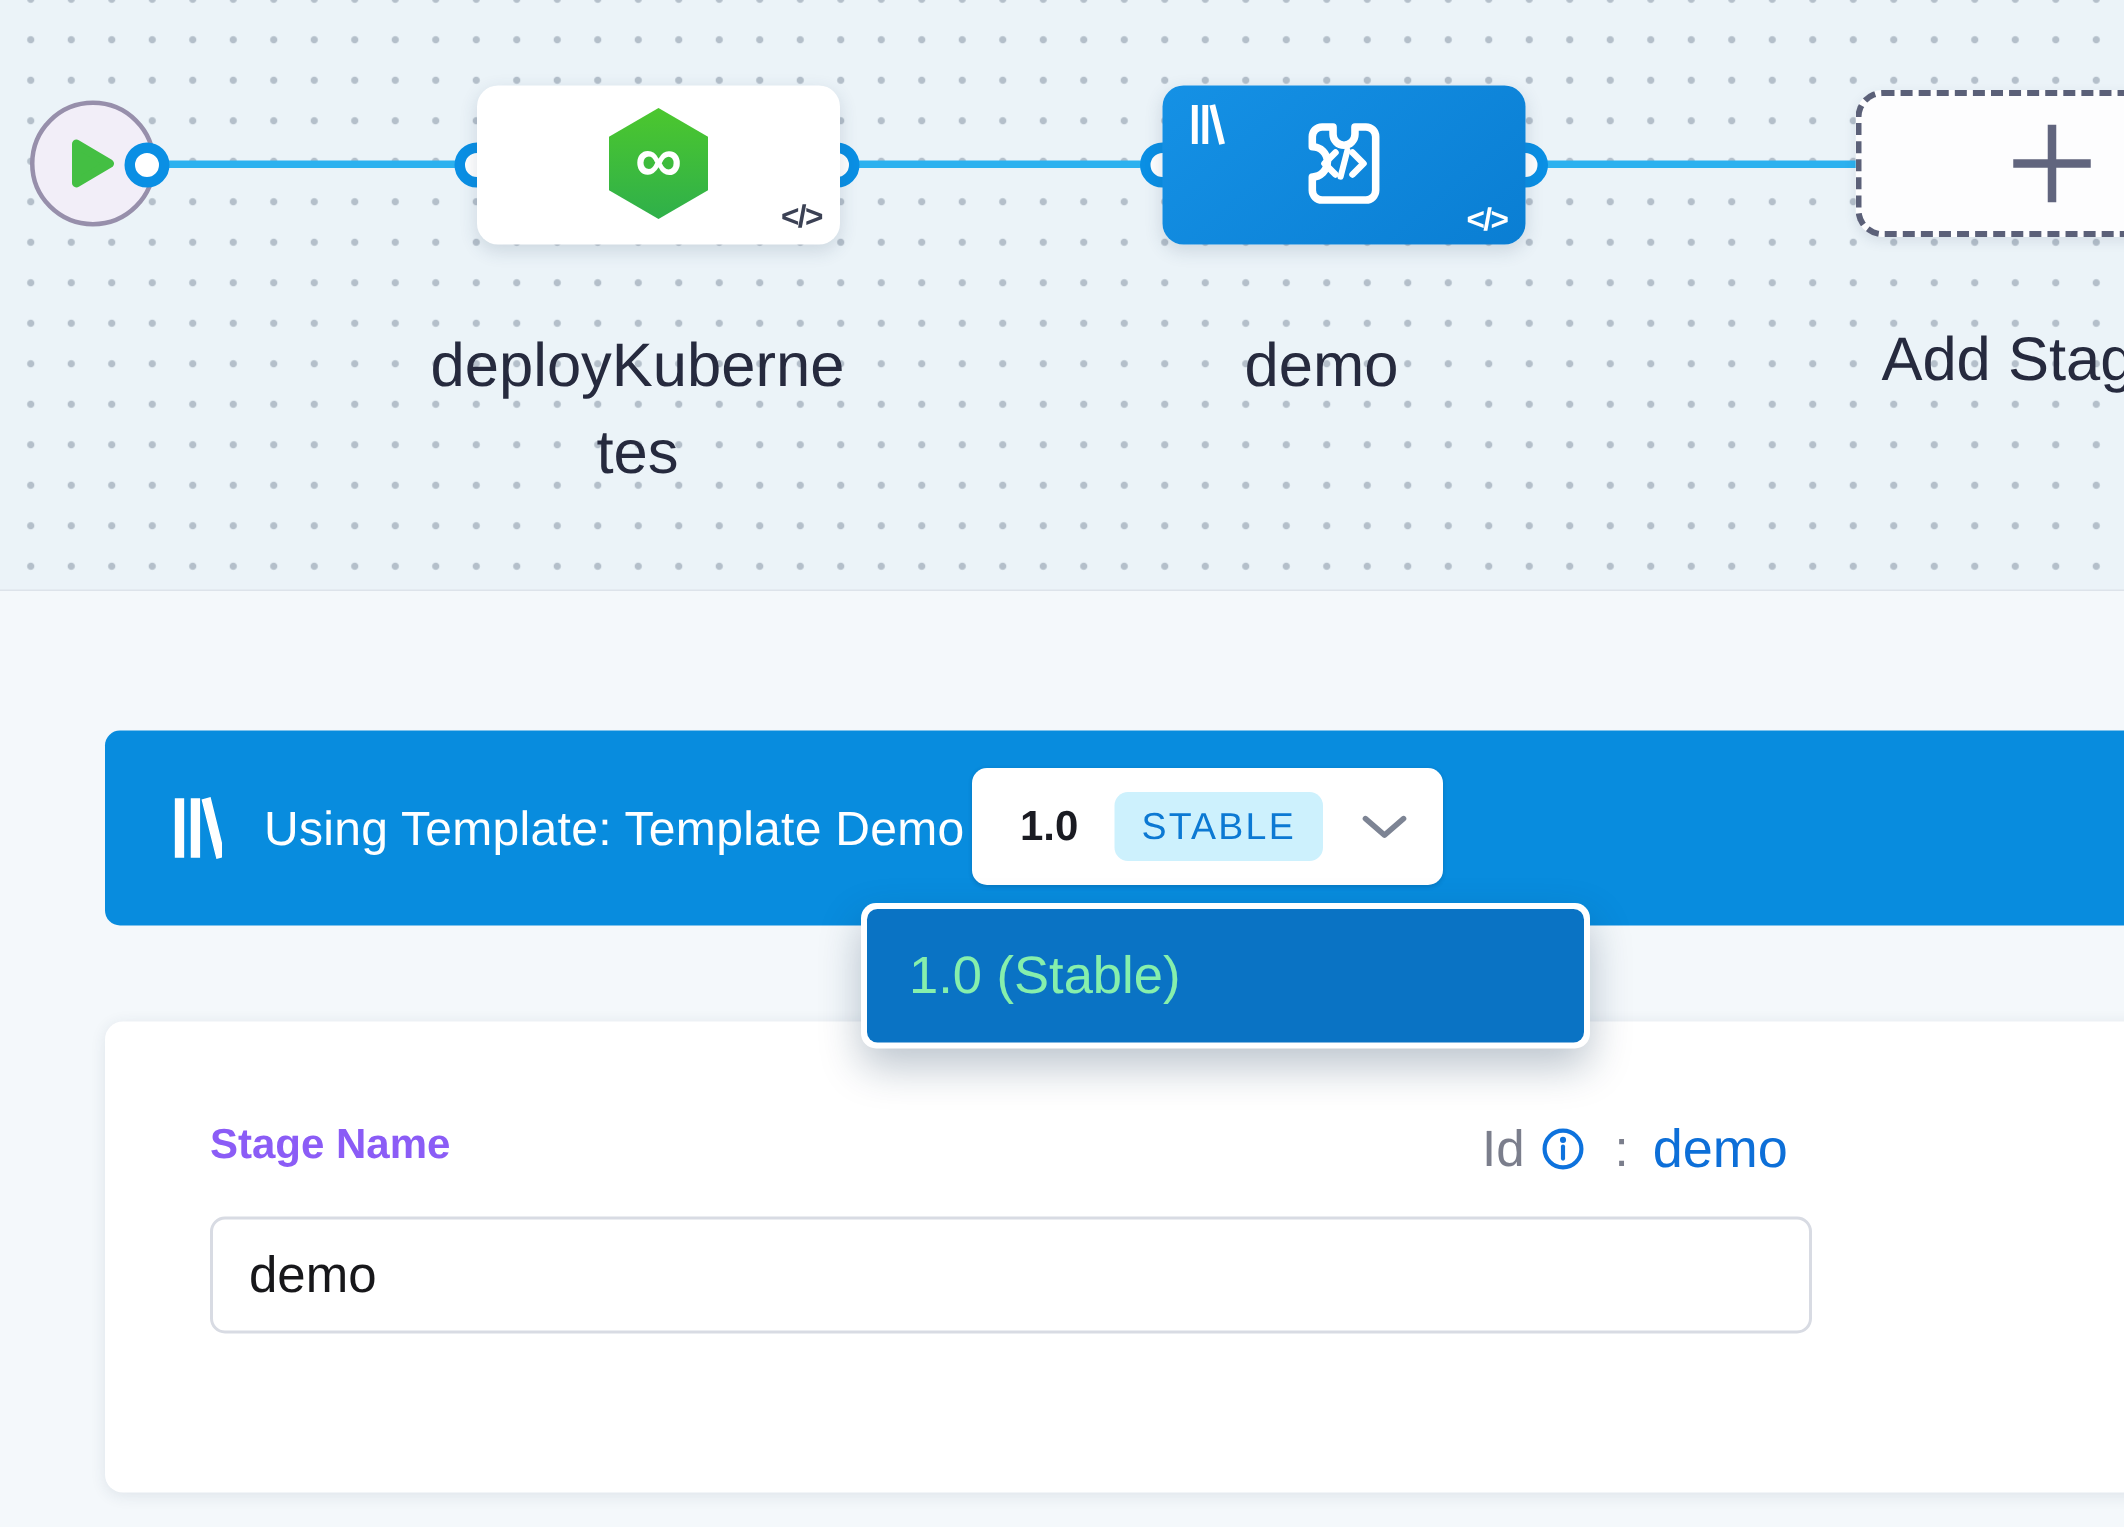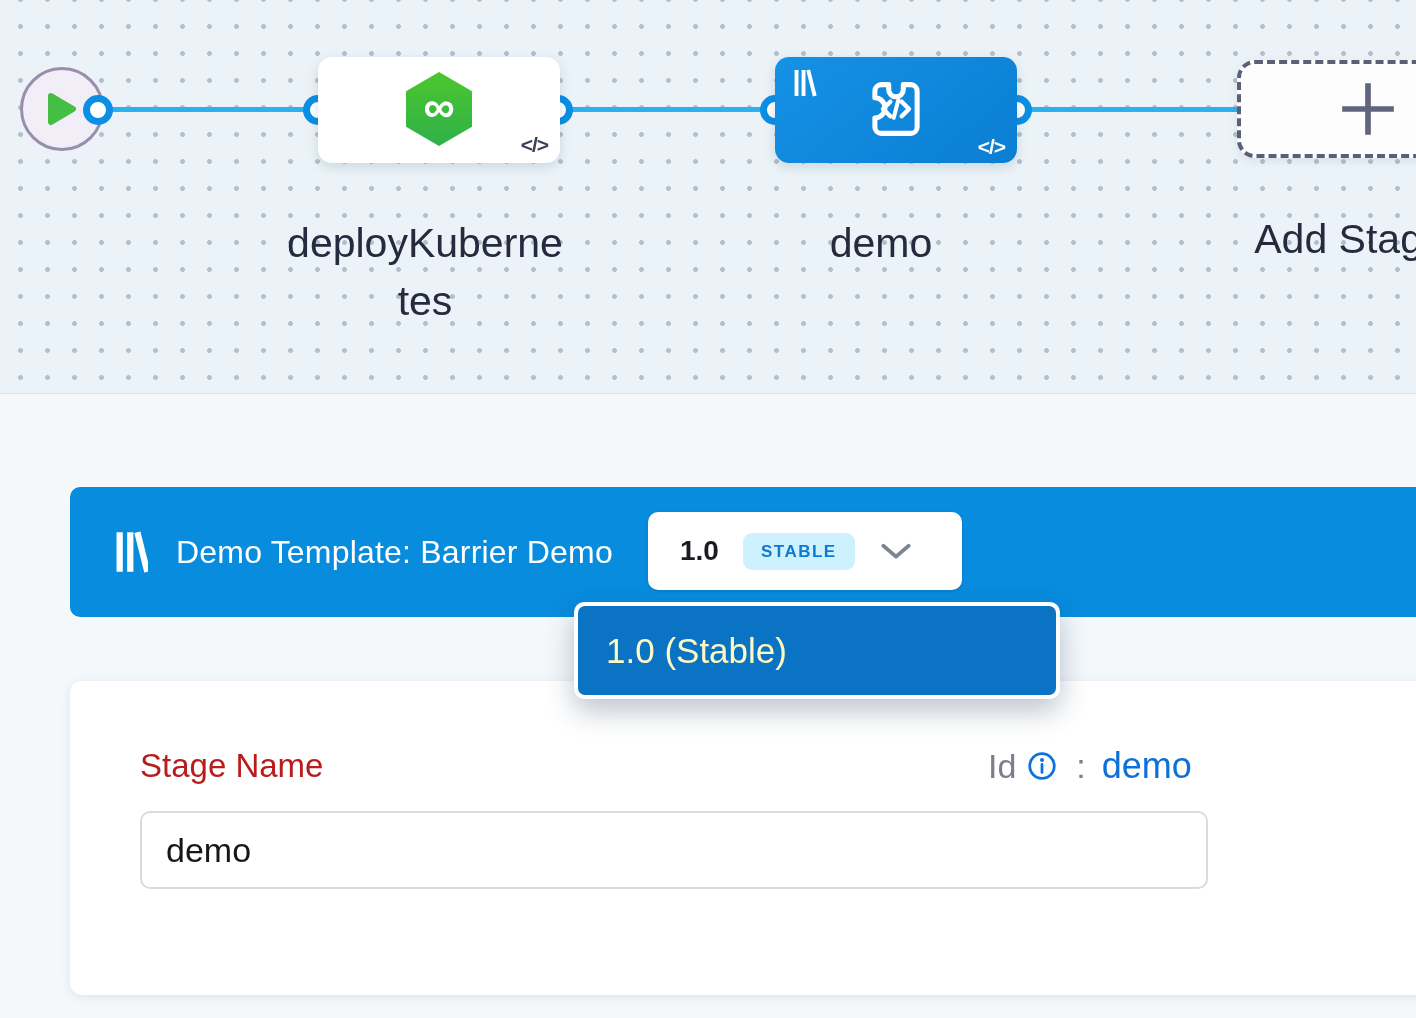--- a/index.html
+++ b/index.html
@@ -77,41 +77,41 @@
   .banner-lib-icon { margin-left:44px; flex:none; display:flex; }
   .banner-text { margin-left:28px; font-size:32px; font-weight:500; letter-spacing:.2px; }
 
   .version-selector {
     position:absolute; left:578px; top:25px; width:314px; height:78px;
     background:#ffffff; border-radius:10px; box-shadow:0 1px 3px rgba(0,30,60,.18);
     display:flex; align-items:center; cursor:pointer;
   }
   .version-num { margin-left:32px; font-size:28px; font-weight:600; color:#1a1b22; }
   .stable-badge {
-    margin-left:24px; background:#cdf1fd; color:#0c79d3; font-size:17px; font-weight:bold;
+    margin-left:24px; background:#cdf1fd; color:#0c79d3; font-size:25px; font-weight:normal;
     letter-spacing:1.5px; padding:9px 18px 8px; border-radius:9px;
   }
   .chevron { margin-left:26px; display:flex; }
 
   .version-dropdown {
     position:absolute; left:574px; top:207px; width:486px; height:97px;
     background:#ffffff; border-radius:10px; box-shadow:0 12px 28px rgba(15,45,80,.28);
     padding:4px; z-index:5;
   }
   .dropdown-item {
     height:89px; background:#0a73c4; border-radius:7px;
     display:flex; align-items:center; padding-left:28px;
-    color:#fef9c3; font-size:35px; font-weight:500; cursor:pointer;
+    color:#86efac; font-size:35px; font-weight:500; cursor:pointer;
   }
 
   .stage-card {
     position:absolute; left:70px; top:286px; right:-30px; height:314px;
     background:#ffffff; border-radius:12px; box-shadow:0 2px 10px rgba(40,60,90,.10);
   }
-  .stage-name-label { position:absolute; left:70px; top:66px; font-size:33px; font-weight:400; color:#b91c1c; }
+  .stage-name-label { position:absolute; left:70px; top:66px; font-size:28px; font-weight:700; color:#8b5cf6; }
   .id-row { position:absolute; left:918px; top:62px; height:46px; display:flex; align-items:center; }
   .id-label { font-size:34px; color:#7b7e8c; font-weight:500;text-align:right; }
   .info-icon { margin-left:10px; display:flex; }
   .id-colon { margin-left:18px; font-size:34px; color:#7b7e8c; }
   .id-value { margin-left:16px; font-size:36px; font-weight:500; color:#0d6fd8; }
   .stage-name-input {
     position:absolute; left:70px; top:130px; width:1068px; height:78px;
     border:2px solid #d8dbe3; border-radius:10px; background:#ffffff;
     font-family:"Liberation Sans", sans-serif; font-size:34px; color:#17171a;
     padding:0 0 0 24px; outline:none;
@@ -176,21 +176,21 @@
   </div>
 
   <div class="lower">
 
     <div class="banner">
       <span class="banner-lib-icon">
         <svg width="34" height="46" viewBox="0 0 24 30">
           <path d="M4 1 V29 M11.5 1 V29 M16.5 1 L23.5 29" stroke="#ffffff" stroke-width="4.4" fill="none"></path>
         </svg>
       </span>
-      <span class="banner-text">Demo Template: Barrier Demo</span>
+      <span class="banner-text">Using Template: Template Demo</span>
 
       <div class="version-selector">
         <span class="version-num">1.0</span>
         <span class="stable-badge">STABLE</span>
         <span class="chevron">
           <svg width="30" height="17" viewBox="0 0 26 14">
             <polyline points="2,2 13,11.5 24,2" fill="none" stroke="#7d8494" stroke-width="3.2" stroke-linecap="round" stroke-linejoin="round"></polyline>
           </svg>
         </span>
       </div>

